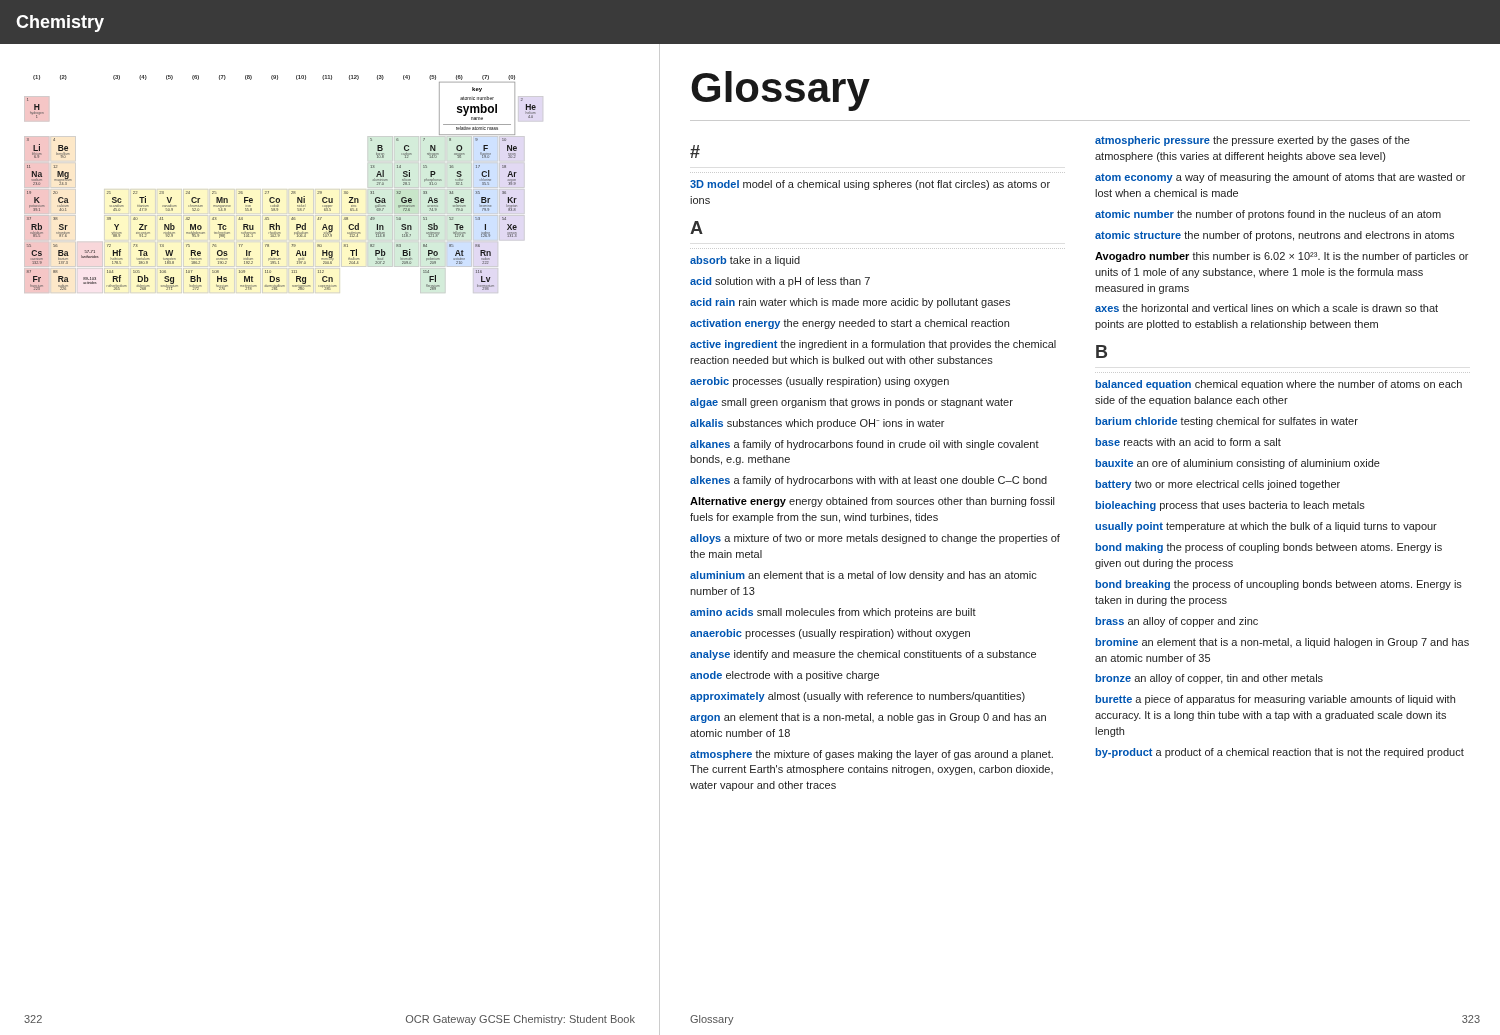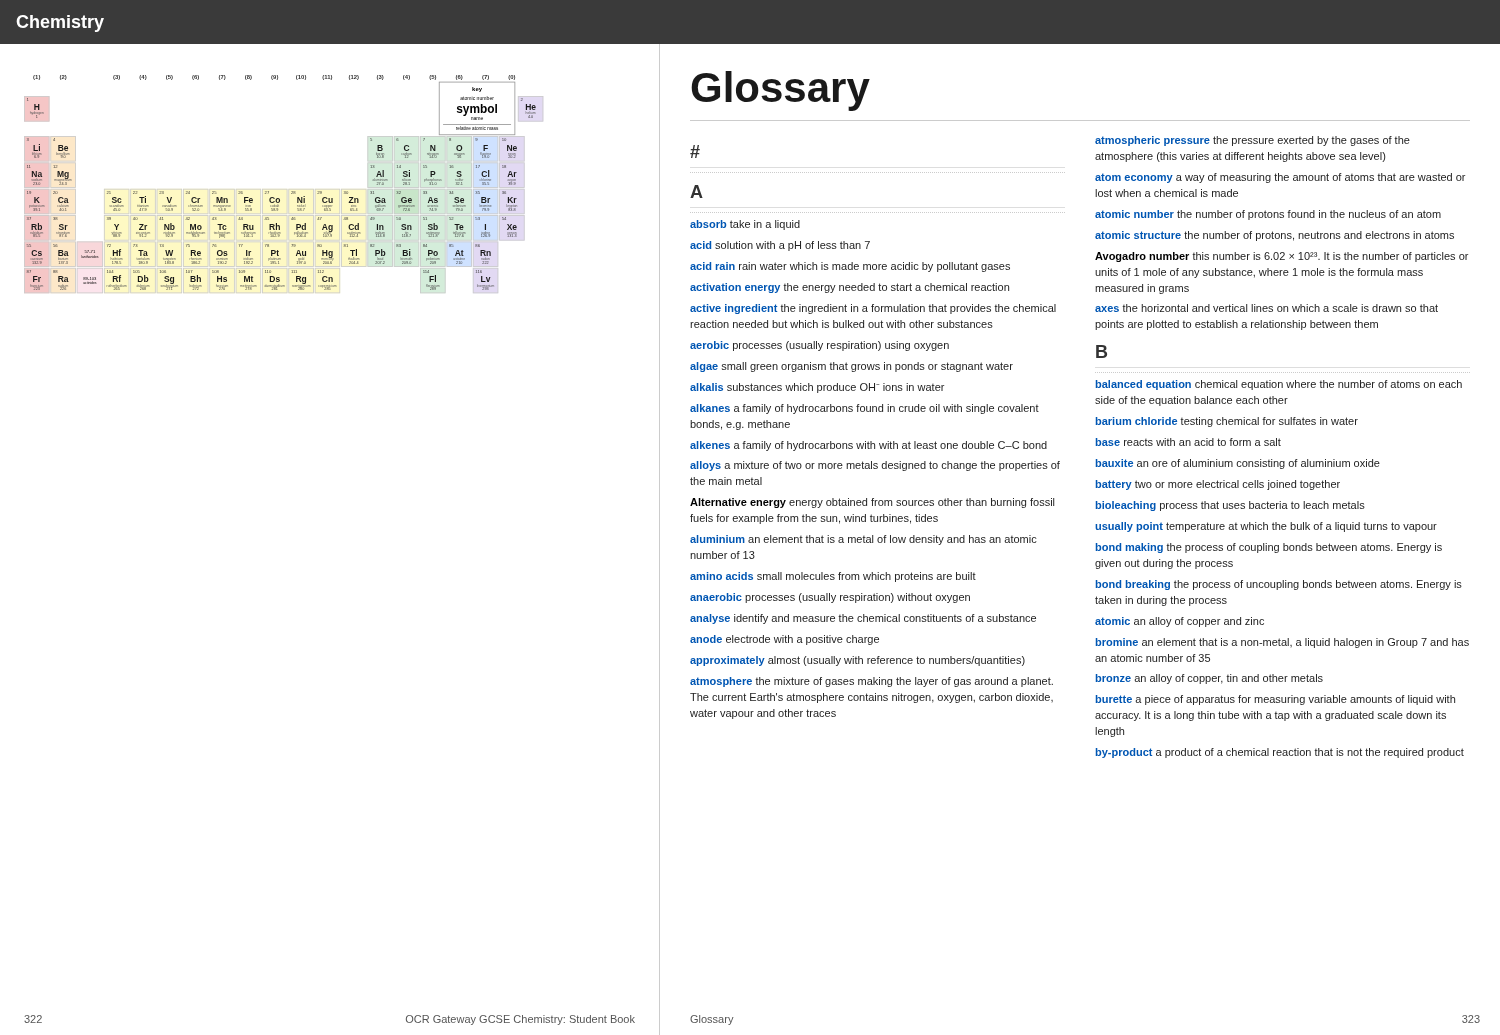--- a/index.html
+++ b/index.html
@@ -765,20 +765,24 @@
 
   <div class="right-page">
     <h1 class="glossary-title">Glossary</h1>
     <hr class="glossary-divider">
 
     <div class="glossary-columns">
 
       <div>
         <div class="glossary-section-head">#</div>
         <hr class="col-divider">
+        <div class="glossary-entry">
+          <span class="glossary-term">3D model</span>
+          <span class="glossary-def"> model of a chemical using spheres (not flat circles) as atoms or ions</span>
+        </div>
 
         <div class="glossary-section-head">A</div>
         <hr class="col-divider">
         <div class="glossary-entry">
           <span class="glossary-term">absorb</span>
           <span class="glossary-def"> take in a liquid</span>
         </div>
         <div class="glossary-entry">
           <span class="glossary-term">acid</span>
           <span class="glossary-def"> solution with a pH of less than 7</span>
@@ -809,28 +813,28 @@
         </div>
         <div class="glossary-entry">
           <span class="glossary-term">alkanes</span>
           <span class="glossary-def"> a family of hydrocarbons found in crude oil with single covalent bonds, e.g. methane</span>
         </div>
         <div class="glossary-entry">
           <span class="glossary-term">alkenes</span>
           <span class="glossary-def"> a family of hydrocarbons with with at least one double C–C bond</span>
         </div>
         <div class="glossary-entry">
+          <span class="glossary-term-black">Alternative energy</span>
+          <span class="glossary-def"> energy obtained from sources other than burning fossil fuels for example from the sun, wind turbines, tides</span>
+        </div>
+        <div class="glossary-entry">
           <span class="glossary-term">alloys</span>
           <span class="glossary-def"> a mixture of two or more metals designed to change the properties of the main metal</span>
         </div>
         <div class="glossary-entry">
-          <span class="glossary-term-black">Alternative energy</span>
-          <span class="glossary-def"> energy obtained from sources other than burning fossil fuels for example from the sun, wind turbines, tides</span>
-        </div>
-        <div class="glossary-entry">
           <span class="glossary-term">aluminium</span>
           <span class="glossary-def"> an element that is a metal of low density and has an atomic number of 13</span>
         </div>
         <div class="glossary-entry">
           <span class="glossary-term">amino acids</span>
           <span class="glossary-def"> small molecules from which proteins are built</span>
         </div>
         <div class="glossary-entry">
           <span class="glossary-term">anaerobic</span>
           <span class="glossary-def"> processes (usually respiration) without oxygen</span>
@@ -839,20 +843,24 @@
           <span class="glossary-term">analyse</span>
           <span class="glossary-def"> identify and measure the chemical constituents of a substance</span>
         </div>
         <div class="glossary-entry">
           <span class="glossary-term">anode</span>
           <span class="glossary-def"> electrode with a positive charge</span>
         </div>
         <div class="glossary-entry">
           <span class="glossary-term">approximately</span>
           <span class="glossary-def"> almost (usually with reference to numbers/quantities)</span>
+        </div>
+        <div class="glossary-entry">
+          <span class="glossary-term">argon</span>
+          <span class="glossary-def"> an element that is a non-metal, a noble gas in Group 0 and has an atomic number of 18</span>
         </div>
         <div class="glossary-entry">
           <span class="glossary-term">atmosphere</span>
           <span class="glossary-def"> the mixture of gases making the layer of gas around a planet. The current Earth's atmosphere contains nitrogen, oxygen, carbon dioxide, water vapour and other traces</span>
         </div>
       </div>
 
       <div>
         <div style="margin-bottom:5px;">
           <span class="right-col-head">atmospheric pressure</span>
@@ -911,21 +919,21 @@
         </div>
         <div class="glossary-entry">
           <span class="right-col-head">bond making</span>
           <span class="glossary-def"> the process of coupling bonds between atoms. Energy is given out during the process</span>
         </div>
         <div class="glossary-entry">
           <span class="right-col-head">bond breaking</span>
           <span class="glossary-def"> the process of uncoupling bonds between atoms. Energy is taken in during the process</span>
         </div>
         <div class="glossary-entry">
-          <span class="right-col-head">atomic</span>
+          <span class="right-col-head">brass</span>
           <span class="glossary-def"> an alloy of copper and zinc</span>
         </div>
         <div class="glossary-entry">
           <span class="right-col-head">bromine</span>
           <span class="glossary-def"> an element that is a non-metal, a liquid halogen in Group 7 and has an atomic number of 35</span>
         </div>
         <div class="glossary-entry">
           <span class="right-col-head">bronze</span>
           <span class="glossary-def"> an alloy of copper, tin and other metals</span>
         </div>

